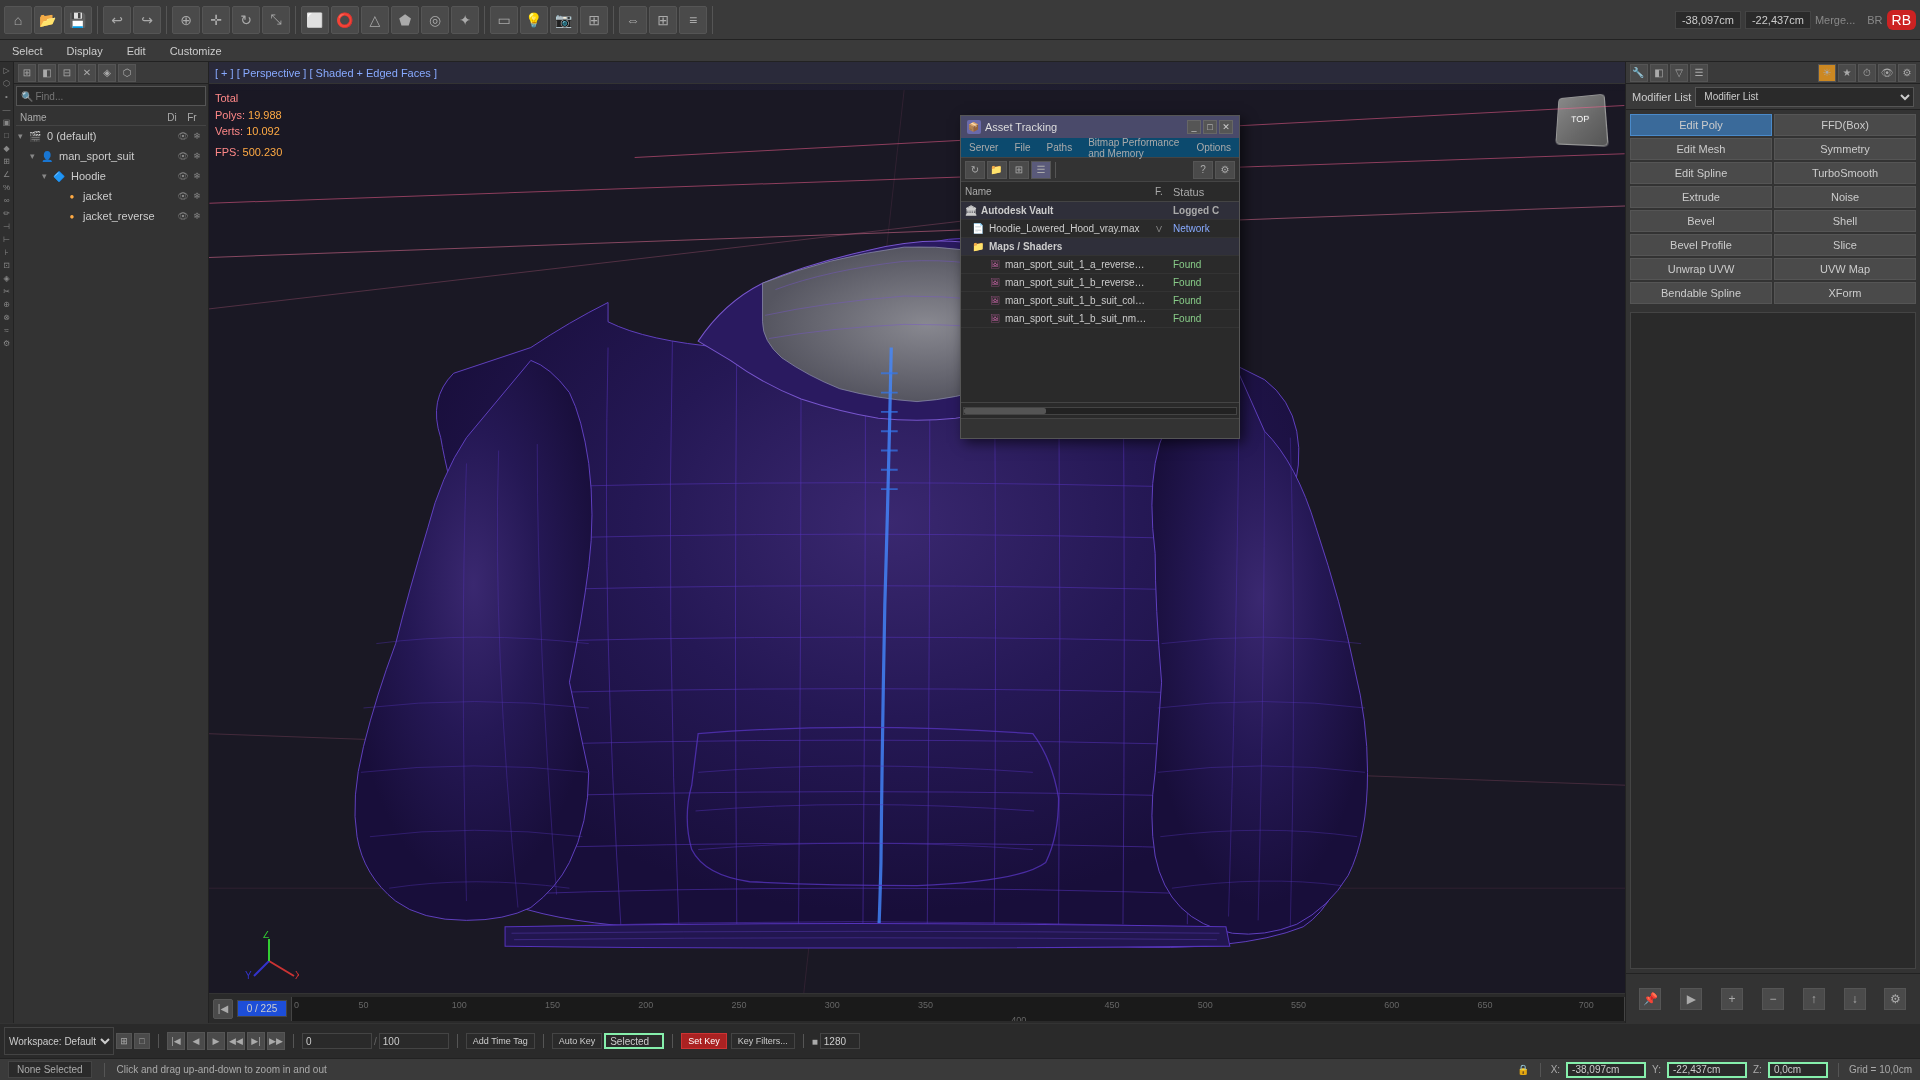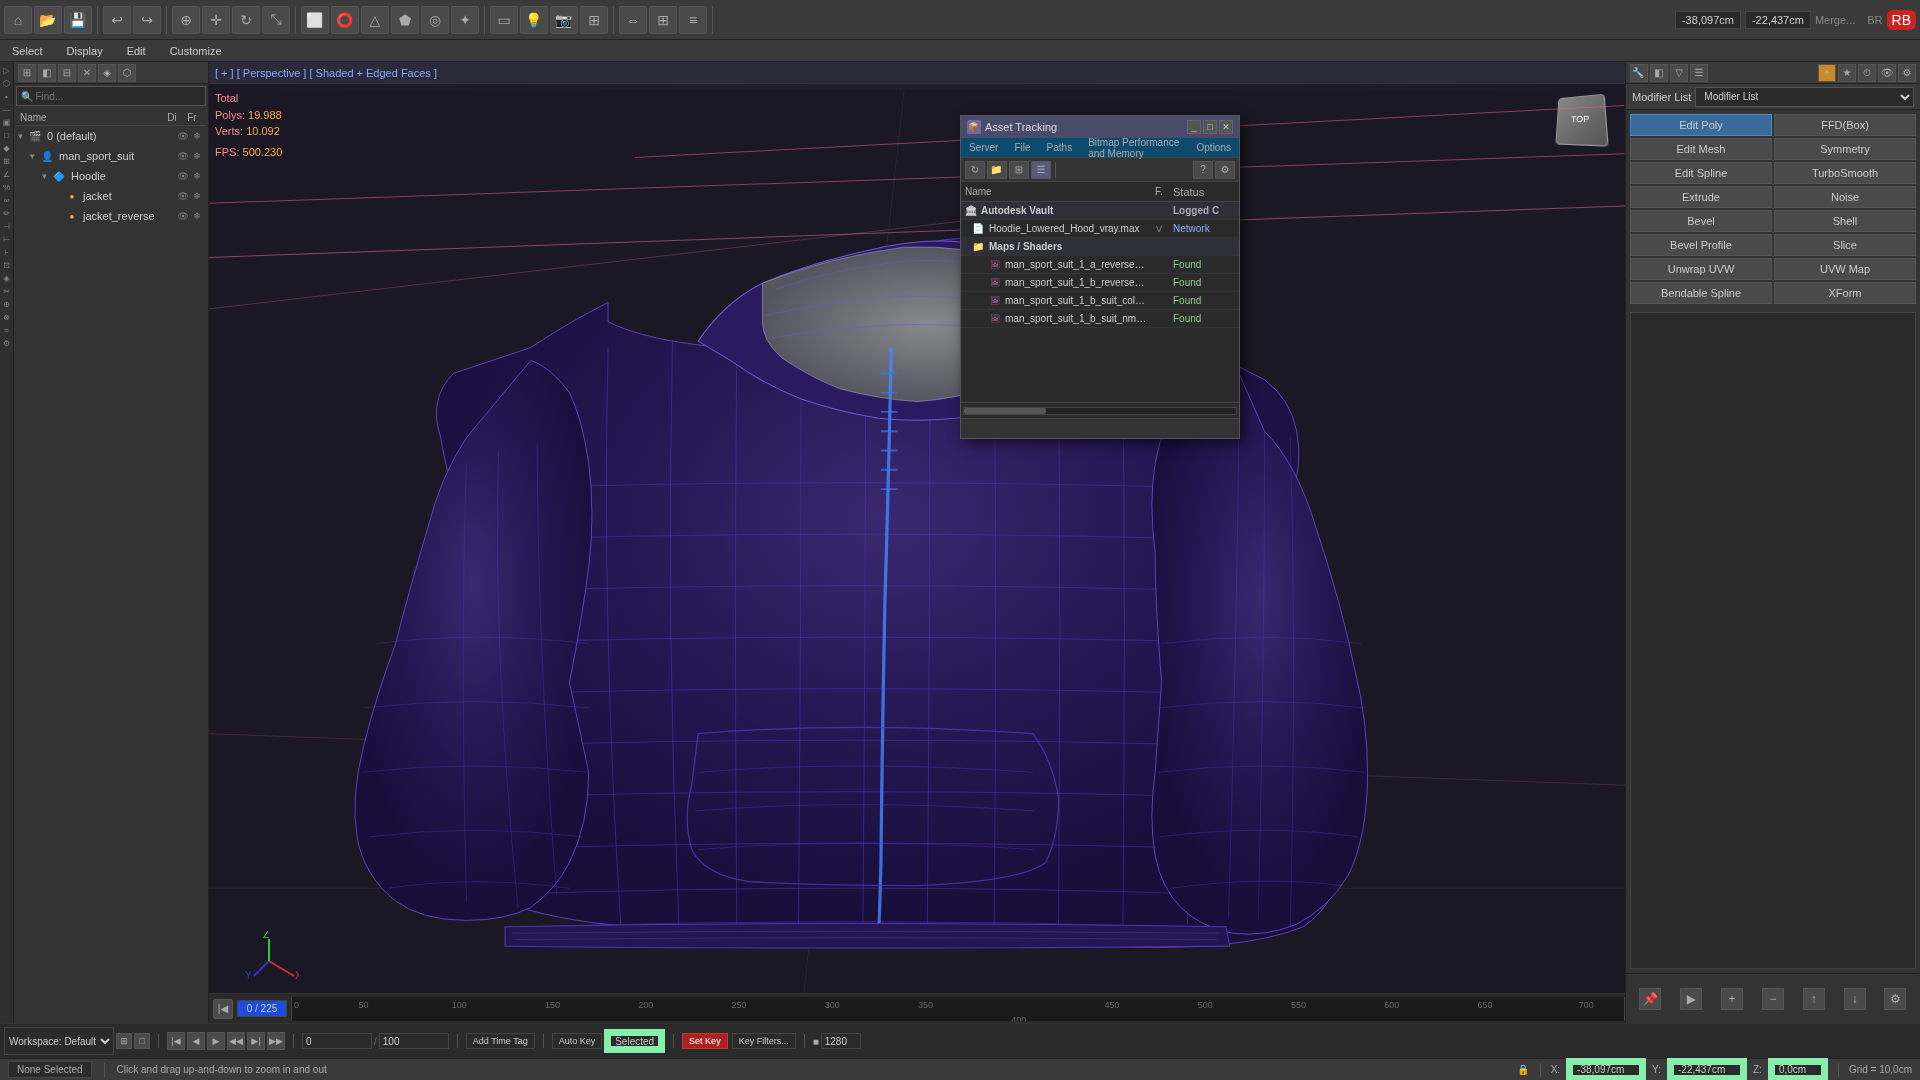--- a/index.html
+++ b/index.html
@@ -475,24 +475,24 @@
       background: #2a2a2a;
       border: 1px solid #444;
       color: #ccc;
       font-size: 10px;
       height: 16px;
       padding: 0 3px;
       width: 70px;
     }
     .bs-label-box {
       background: #2a2a2a;
-      border: 7px solid #86efac;
+      border: 2px solid #86efac;
       color: #ccc;
       font-size: 10px;
-      height: 24px;
+      height: 16px;
       padding: 0 4px;
       display: flex; align-items: center;
       min-width: 60px;
     }
 
     
     #left-toolbar-v {
       position: absolute;
       top: 62px; left: 0;
       width: 14px;

